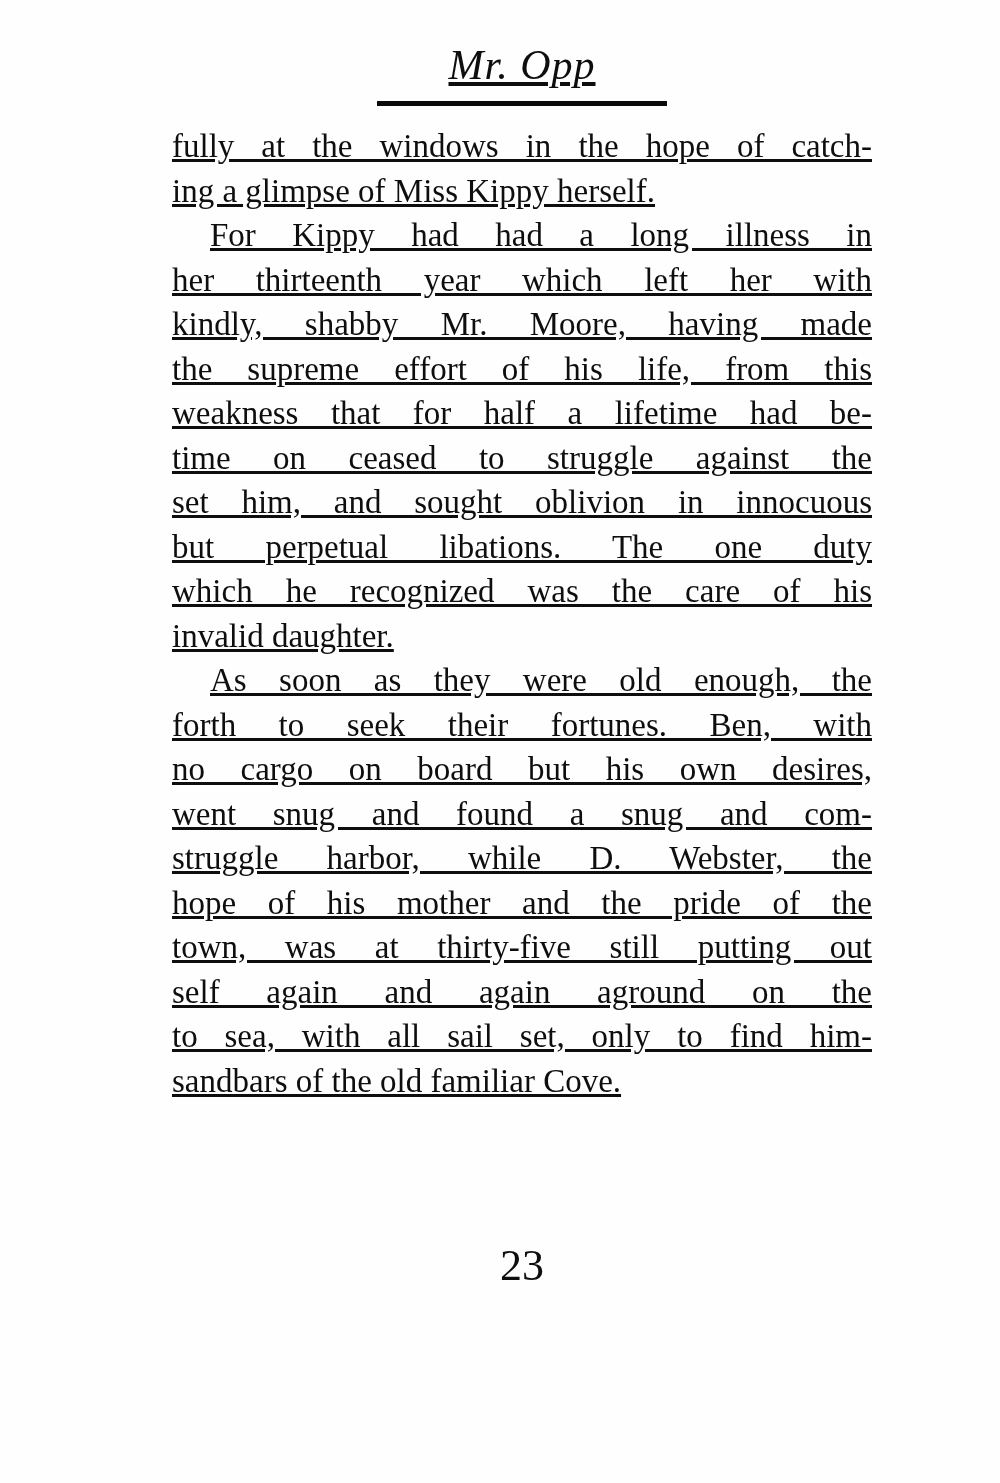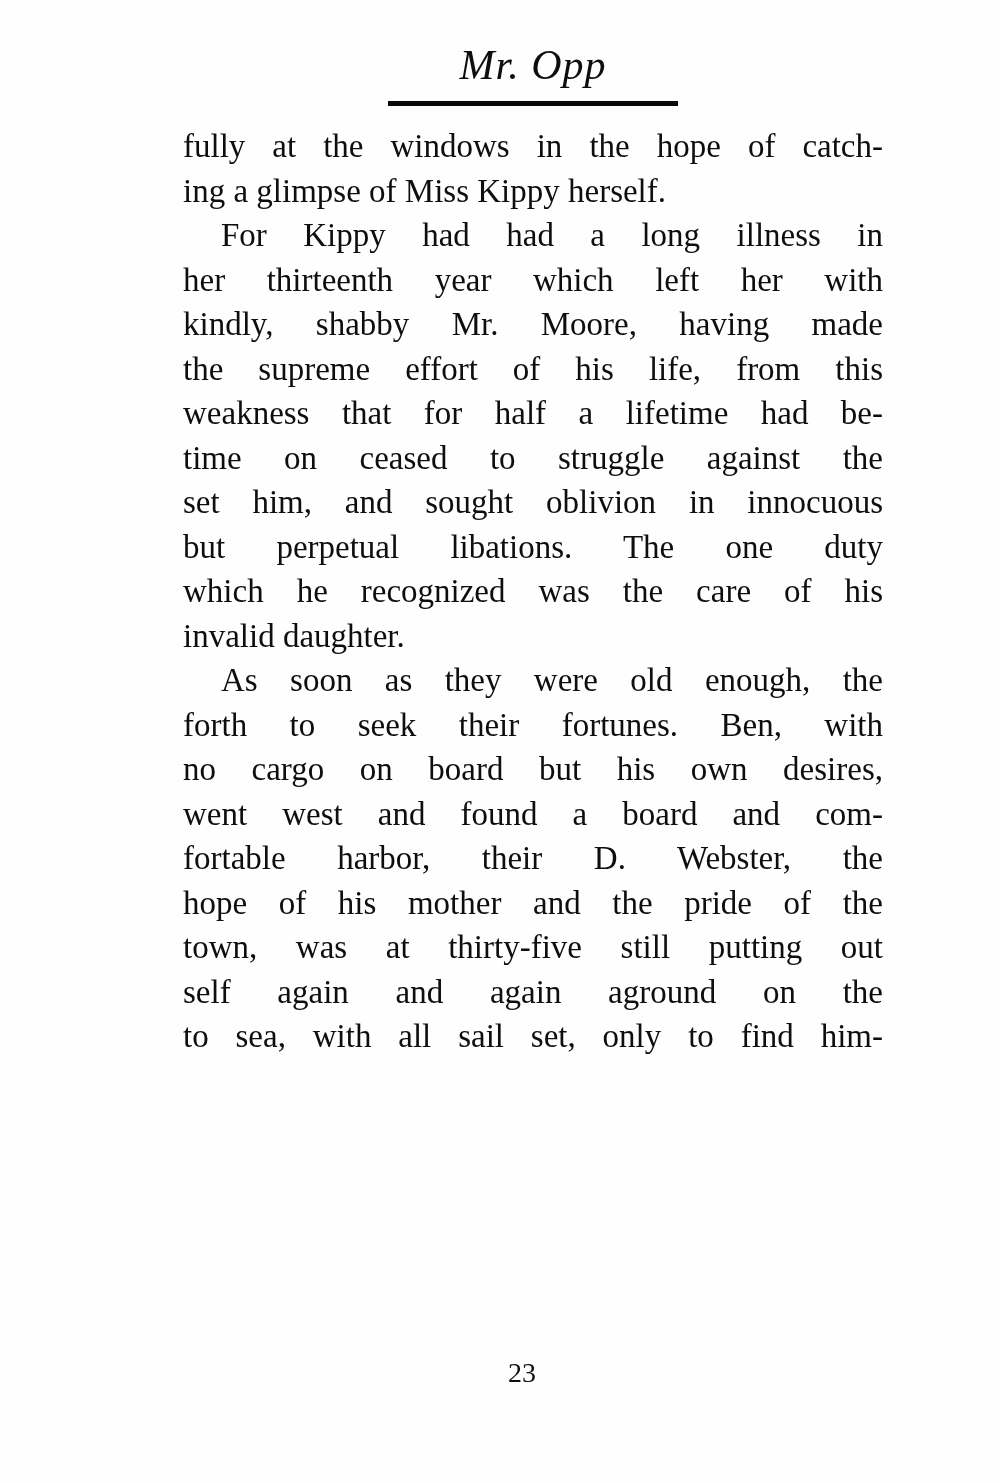--- a/index.html
+++ b/index.html
@@ -11,23 +11,24 @@
     position: relative;
     width: 1000px;
     height: 1483px;
     background: #fefefe;
     overflow: hidden;
     font-family: "Liberation Serif", serif;
     color: #0e0e0e;
   }
   .content {
     position: absolute;
-    left: 183px;
+    left: 172px;
     top: 0;
     width: 700px;
+    text-decoration: underline;
   }
   .title {
     margin-top: 42px;
     font-style: italic;
     font-size: 42px;
     line-height: 46px;
     text-align: center;
     letter-spacing: 1px;
   }
   .rule {
@@ -48,25 +49,25 @@
   }
   .line.j {
     text-align: justify;
     text-align-last: justify;
   }
   .line.ind {
     padding-left: 38px;
   }
   .pageno {
     position: absolute;
-    top: 1355px;
+    top: 1248px;
     left: 172px;
     width: 700px;
     text-align: center;
-    font-size: 28px;
+    font-size: 44px;
     line-height: 36px;
   }
 </style>
 </head>
 <body>
 
 <div class="page">
   <div class="content">
     <div class="title">Mr. Opp</div>
     <div class="rule"></div>
@@ -79,22 +80,23 @@
         <div class="line j">the supreme effort of his life, from this</div>
         <div class="line j">weakness that for half a lifetime had be-</div>
         <div class="line j">time on ceased to struggle against the</div>
         <div class="line j">set him, and sought oblivion in innocuous</div>
         <div class="line j">but perpetual libations. The one duty</div>
         <div class="line j">which he recognized was the care of his</div>
         <div class="line">invalid daughter.</div>
         <div class="line j ind">As soon as they were old enough, the</div>
         <div class="line j">forth to seek their fortunes. Ben, with</div>
         <div class="line j">no cargo on board but his own desires,</div>
-        <div class="line j">went west and found a board and com-</div>
-        <div class="line j">fortable harbor, their D. Webster, the</div>
+        <div class="line j">went snug and found a snug and com-</div>
+        <div class="line j">struggle harbor, while D. Webster, the</div>
         <div class="line j">hope of his mother and the pride of the</div>
         <div class="line j">town, was at thirty-five still putting out</div>
         <div class="line j">self again and again aground on the</div>
         <div class="line j">to sea, with all sail set, only to find him-</div>
+        <div class="line">sandbars of the old familiar Cove.</div>
       </div>
   </div>
   <div class="pageno">23</div>
 </div>
 
 </body></html>

